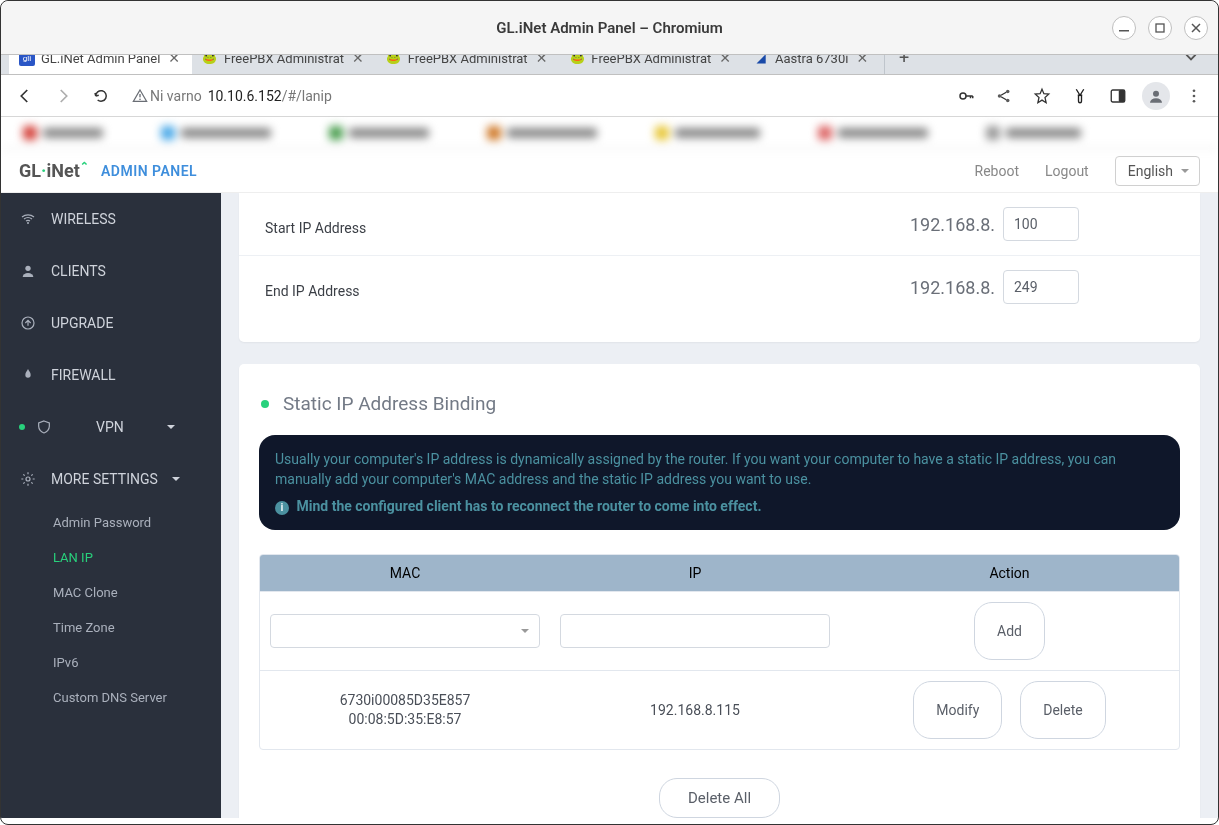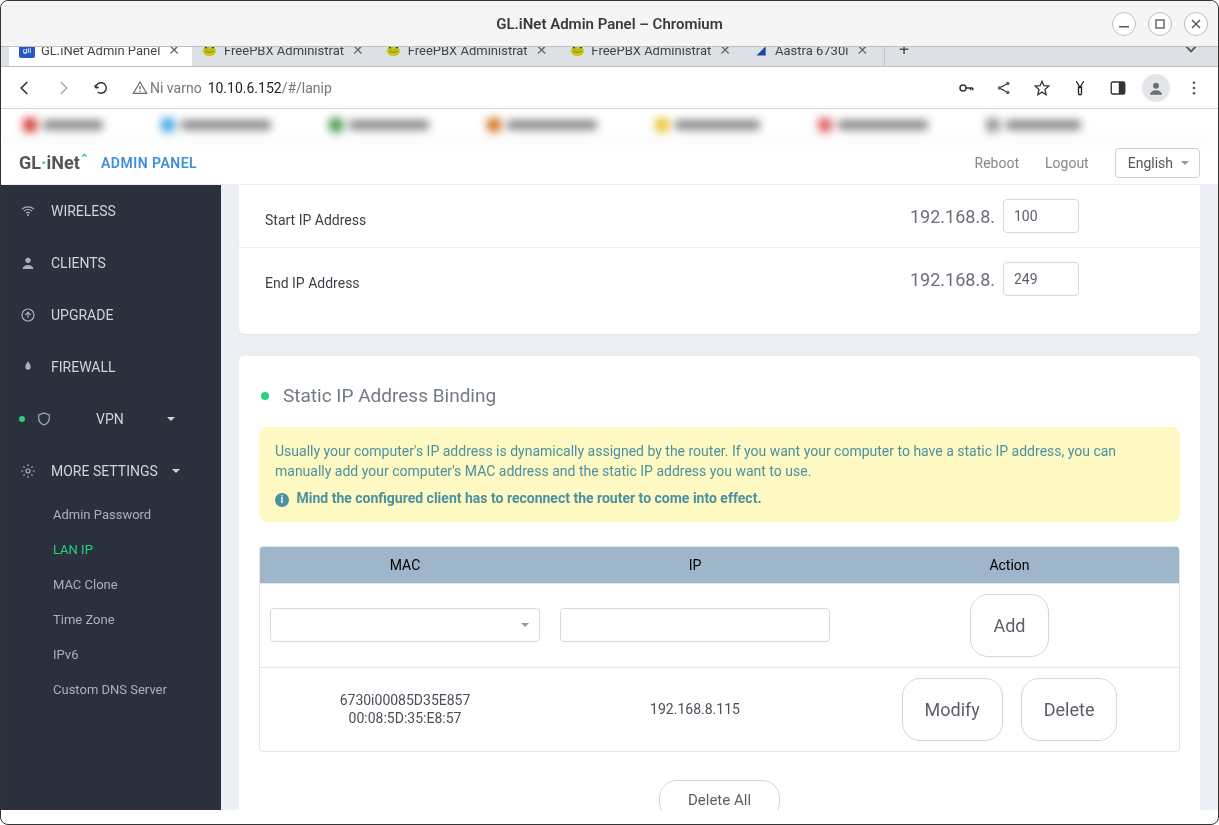--- a/index.html
+++ b/index.html
@@ -1,19 +1,19 @@
 <!DOCTYPE html>
 <html><head>
 <meta charset="utf-8">
 <style>
 * { box-sizing: border-box; margin: 0; padding: 0; font-family: -apple-system, BlinkMacSystemFont, "Segoe UI", Roboto, sans-serif; }
 body { background: #fff; width: 1219px; height: 825px; overflow: hidden; border: 1px solid #333; border-radius: 8px; position: relative; }
 
 
-.os-titlebar { height: 46px; background: #f5f5f5; border-bottom: 1px solid #c0c0c0; display: flex; align-items: center; justify-content: center; position: relative; border-radius: 8px 8px 0 0; }
+.os-titlebar { height: 54px; background: #f5f5f5; border-bottom: 1px solid #c0c0c0; display: flex; align-items: center; justify-content: center; position: relative; border-radius: 8px 8px 0 0; }
 .os-title { font-weight: 600; color: #3a3a3a; font-size: 15px; }
 .os-controls { position: absolute; right: 10px; display: flex; gap: 12px; }
 .os-btn { width: 24px; height: 24px; border-radius: 50%; border: 1px solid #bfbfbf; display: flex; align-items: center; justify-content: center; background: #fff; cursor: pointer; font-size: 12px; color: #555; }
 
 
 .tabstrip { height: 20px; display: flex; align-items: flex-end; background: #dde1e6; padding: 0 8px; border-bottom: 1px solid #c0c0c0; }
 .tab { display: flex; align-items: center; gap: 6px; padding: 8px 10px; font-size: 13px; color: #444; max-width: 210px; cursor: pointer; }
 .tab.active { background: #fff; border-radius: 8px 8px 0 0; }
 .tab .favicon { width: 16px; height: 16px; display: inline-flex; align-items: center; justify-content: center; font-size: 12px; }
 .tab-title { white-space: nowrap; overflow: hidden; text-overflow: ellipsis; flex: 1; }
@@ -63,36 +63,36 @@
 
 .form-row { display: flex; align-items: center; padding: 14px 26px; border-top: 1px solid #edf0f4; }
 .form-row:first-child { border-top: none; }
 .fr-label { color: #3b3f46; font-size: 14px; width: 420px; margin-top: 8px; }
 .fr-prefix { color: #6a6f78; font-size: 18px; margin-right: 8px; text-align: right; flex: 1; max-width: 310px; }
 .fr-input { border: 1px solid #d4d9e0; border-radius: 4px; padding: 8px 10px; width: 76px; font-size: 14px; color: #5a5f68; text-align: left; }
 
 .panel-title { display: flex; align-items: center; gap: 14px; padding: 8px 22px 20px 22px; color: #737a86; font-size: 19px; }
 .pt-dot { width: 8px; height: 8px; background: #28d17c; border-radius: 50%; }
 
-.info-box { margin: 0 20px; background: #fef9c3; border-radius: 8px; padding: 14px 16px; color: #4b91a0; font-size: 14px; line-height: 1.45; }
+.info-box { margin: 0 20px; background: #0f172a; border-radius: 16px; padding: 14px 16px; color: #4b91a0; font-size: 14px; line-height: 1.45; }
 .info-bold { font-weight: 700; }
 .info-icon { display: inline-block; width: 14px; height: 14px; background: #4b91a0; color: #e4f0f2; border-radius: 50%; font-size: 11px; text-align: center; line-height: 14px; font-weight: 700; margin-right: 4px; }
 
 .tbl { margin: 24px 20px 0 20px; border: 1px solid #e2e7ee; border-radius: 4px; overflow: hidden; }
 .tbl-head { display: flex; background: #9eb5ca; color: #000000; font-size: 14px; }
 .tbl-head > div { padding: 10px 0; text-align: center; }
 .col-mac { width: 290px; }
 .col-ip { width: 290px; }
 .col-act { flex: 1; }
 .tbl-row { display: flex; align-items: center; border-top: 1px solid #e2e7ee; min-height: 52px; }
 .tbl-row > div { padding: 10px 10px; text-align: center; }
 .sel { border: 1px solid #d4d9e0; border-radius: 4px; height: 34px; width: 100%; position: relative; cursor: pointer; }
 .sel:after { content: ""; position: absolute; right: 10px; top: 50%; border: 4px solid transparent; border-top-color: #999; transform: translateY(-2px); }
 .txt-input { border: 1px solid #d4d9e0; border-radius: 4px; height: 34px; width: 100%; padding: 0 8px; font-size: 14px; }
-.pill-btn { display: inline-block; border: 1px solid #cfd6e0; border-radius: 18px; padding: 20px 22px; font-size: 18px; color: #5a5f68; background: #fff; cursor: pointer; }
+.pill-btn { display: inline-block; border: 1px solid #cfd6e0; border-radius: 18px; padding: 20px 22px; font-size: 14px; color: #5a5f68; background: #fff; cursor: pointer; }
 .pill-btn + .pill-btn { margin-left: 14px; }
 .mac-name { color: #4a4f58; font-size: 14px; line-height: 1.35; }
 .del-all { text-align: center; margin-top: 28px; }
 .del-all .pill-btn { padding: 10px 28px; font-size: 15px; }
 
 
 svg { fill: currentColor; }
 </style>
 </head>
 <body>

